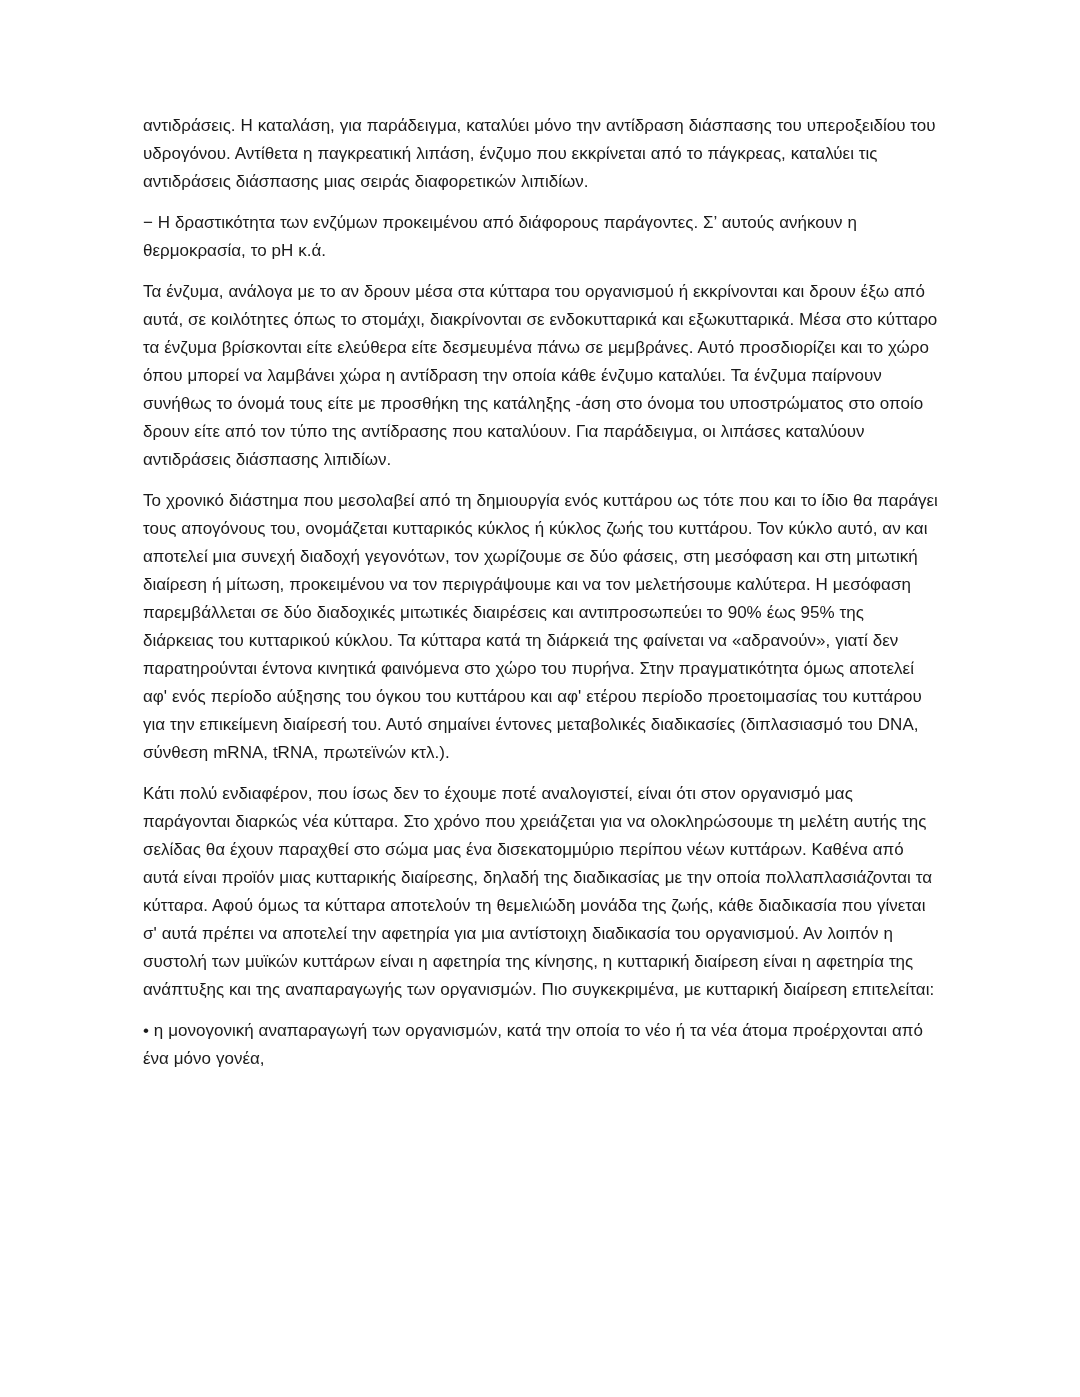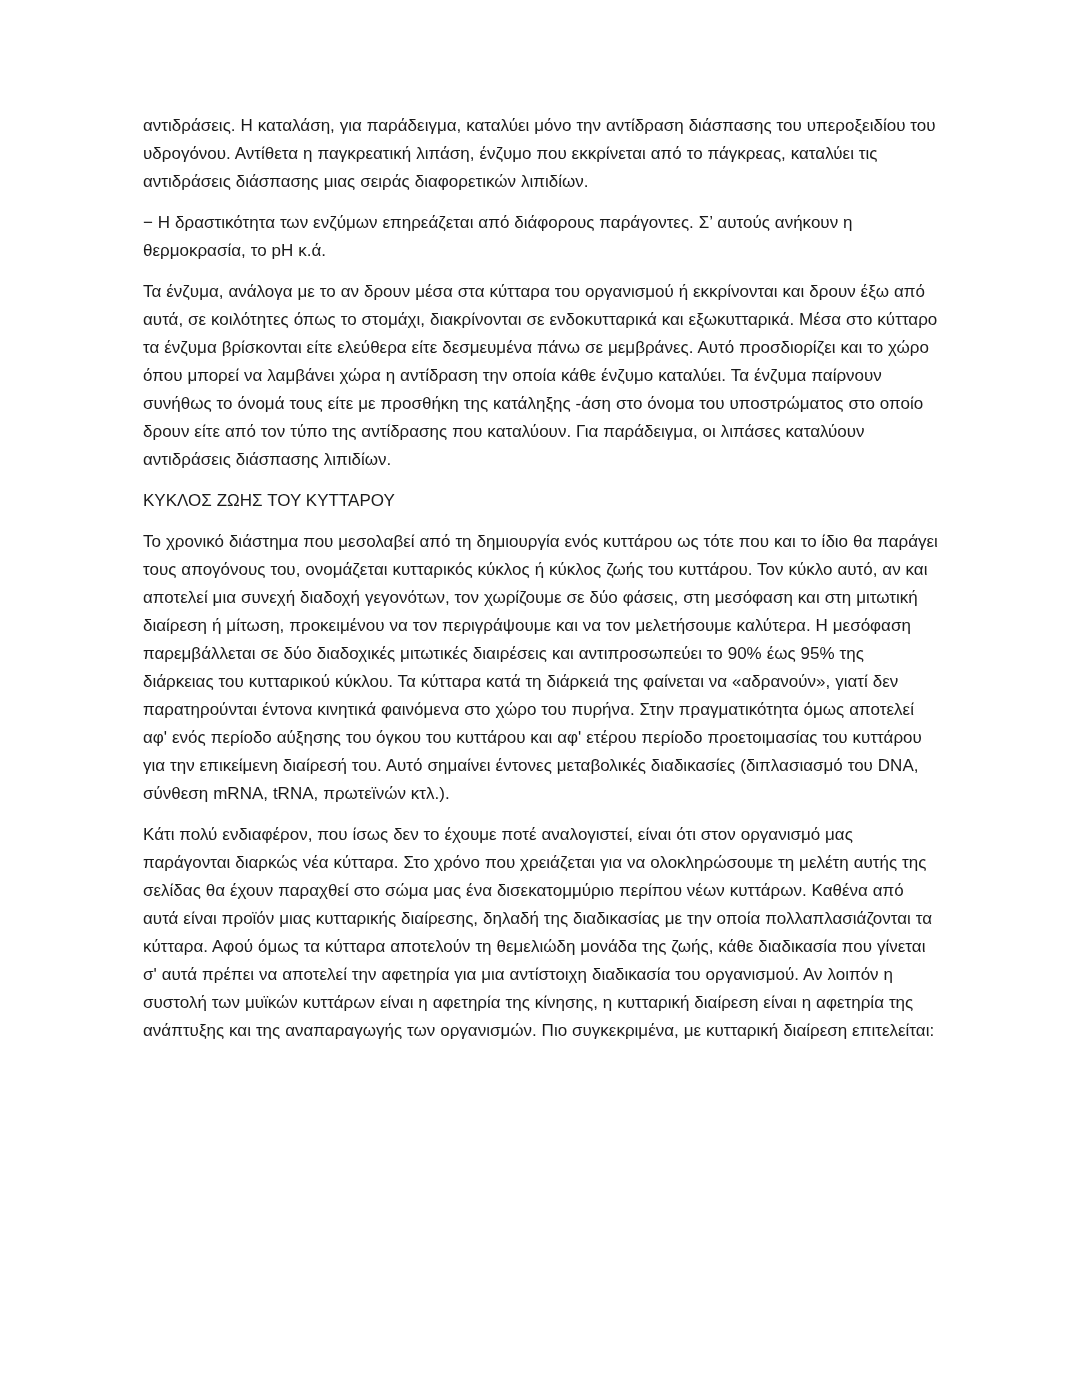--- a/index.html
+++ b/index.html
@@ -27,18 +27,18 @@
     color: #1a1a1a;
     text-align: left;
     word-spacing: 0.2px;
   }
 </style>
 </head>
 <body>
 
 <div class="page">
   <p class="para">αντιδράσεις. Η καταλάση, για παράδειγμα, καταλύει μόνο την αντίδραση διάσπασης του υπεροξειδίου του υδρογόνου. Αντίθετα η παγκρεατική λιπάση, ένζυμο που εκκρίνεται από το πάγκρεας, καταλύει τις αντιδράσεις διάσπασης μιας σειράς διαφορετικών λιπιδίων.</p>
-  <p class="para">− Η δραστικότητα των ενζύμων επηρεάζεται από διάφορους παράγοντες. Σ’ αυτούς ανήκουν η θερμοκρασία, το pH κ.ά.</p>
+  <p class="para">− Η δραστικότητα των ενζύμων προκειμένου από διάφορους παράγοντες. Σ’ αυτούς ανήκουν η θερμοκρασία, το pH κ.ά.</p>
   <p class="para">Τα ένζυμα, ανάλογα με το αν δρουν μέσα στα κύτταρα του οργανισμού ή εκκρίνονται και δρουν έξω από αυτά, σε κοιλότητες όπως το στομάχι, διακρίνονται σε ενδοκυτταρικά και εξωκυτταρικά. Μέσα στο κύτταρο τα ένζυμα βρίσκονται είτε ελεύθερα είτε δεσμευμένα πάνω σε μεμβράνες. Αυτό προσδιορίζει και το χώρο όπου μπορεί να λαμβάνει χώρα η αντίδραση την οποία κάθε ένζυμο καταλύει. Τα ένζυμα παίρνουν συνήθως το όνομά τους είτε με προσθήκη της κατάληξης -άση στο όνομα του υποστρώματος στο οποίο δρουν είτε από τον τύπο της αντίδρασης που καταλύουν. Για παράδειγμα, οι λιπάσες καταλύουν αντιδράσεις διάσπασης λιπιδίων.</p>
-  <p class="para">ΚΥΚΛΟΣ ΖΩΗΣ ΤΟΥ ΚΥΤΤΑΡΟΥ</p>
   <p class="para">Το χρονικό διάστημα που μεσολαβεί από τη δημιουργία ενός κυττάρου ως τότε που και το ίδιο θα παράγει τους απογόνους του, ονομάζεται κυτταρικός κύκλος ή κύκλος ζωής του κυττάρου. Τον κύκλο αυτό, αν και αποτελεί μια συνεχή διαδοχή γεγονότων, τον χωρίζουμε σε δύο φάσεις, στη μεσόφαση και στη μιτωτική διαίρεση ή μίτωση, προκειμένου να τον περιγράψουμε και να τον μελετήσουμε καλύτερα. Η μεσόφαση παρεμβάλλεται σε δύο διαδοχικές μιτωτικές διαιρέσεις και αντιπροσωπεύει το 90% έως 95% της διάρκειας του κυτταρικού κύκλου. Τα κύτταρα κατά τη διάρκειά της φαίνεται να «αδρανούν», γιατί δεν παρατηρούνται έντονα κινητικά φαινόμενα στο χώρο του πυρήνα. Στην πραγματικότητα όμως αποτελεί αφ' ενός περίοδο αύξησης του όγκου του κυττάρου και αφ' ετέρου περίοδο προετοιμασίας του κυττάρου για την επικείμενη διαίρεσή του. Αυτό σημαίνει έντονες μεταβολικές διαδικασίες (διπλασιασμό του DNA, σύνθεση mRNA, tRNA, πρωτεϊνών κτλ.).</p>
   <p class="para">Κάτι πολύ ενδιαφέρον, που ίσως δεν το έχουμε ποτέ αναλογιστεί, είναι ότι στον οργανισμό μας παράγονται διαρκώς νέα κύτταρα. Στο χρόνο που χρειάζεται για να ολοκληρώσουμε τη μελέτη αυτής της σελίδας θα έχουν παραχθεί στο σώμα μας ένα δισεκατομμύριο περίπου νέων κυττάρων. Καθένα από αυτά είναι προϊόν μιας κυτταρικής διαίρεσης, δηλαδή της διαδικασίας με την οποία πολλαπλασιάζονται τα κύτταρα. Αφού όμως τα κύτταρα αποτελούν τη θεμελιώδη μονάδα της ζωής, κάθε διαδικασία που γίνεται σ' αυτά πρέπει να αποτελεί την αφετηρία για μια αντίστοιχη διαδικασία του οργανισμού. Αν λοιπόν η συστολή των μυϊκών κυττάρων είναι η αφετηρία της κίνησης, η κυτταρική διαίρεση είναι η αφετηρία της ανάπτυξης και της αναπαραγωγής των οργανισμών. Πιο συγκεκριμένα, με κυτταρική διαίρεση επιτελείται:</p>
+  <p class="para">• η μονογονική αναπαραγωγή των οργανισμών, κατά την οποία το νέο ή τα νέα άτομα προέρχονται από ένα μόνο γονέα,</p>
 </div>
 
 </body></html>

